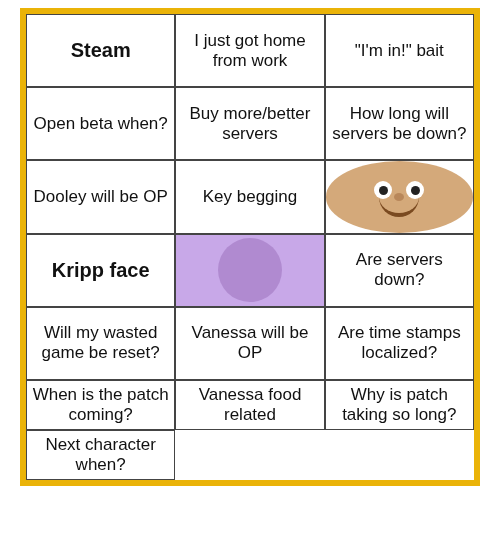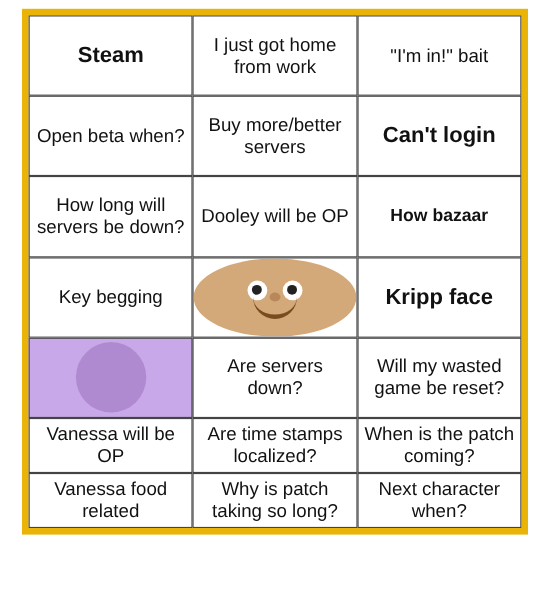--- a/index.html
+++ b/index.html
@@ -124,24 +124,22 @@
   <span></span>
   <span></span>
 </div>
 
 <div class="bingo-grid" id="bingo-grid">
 <div class="cell large-text">Steam</div>
     <div class="cell">I just got home from work</div>
     <div class="cell">"I'm in!" bait</div>
     <div class="cell">Open beta when?</div>
     <div class="cell">Buy more/better servers</div>
-    <div class="cell large-text">Can't login</div>
     <div class="cell">How long will servers be down?</div>
     <div class="cell">Dooley will be OP</div>
-    <div class="cell medium-text">How bazaar</div>
     <div class="cell">Key begging</div>
     <div class="cell free-cell">
       <div class="free-face">
         <div class="eyes">
           <div class="eye">
             <div class="pupil"></div>
           </div>
           <div class="eye">
             <div class="pupil"></div>
           </div>

